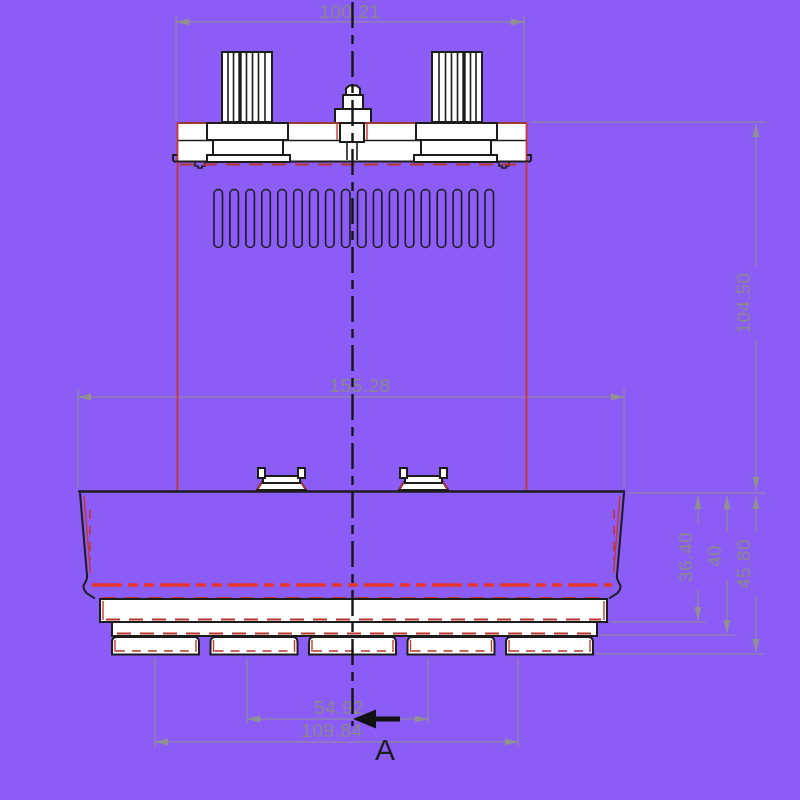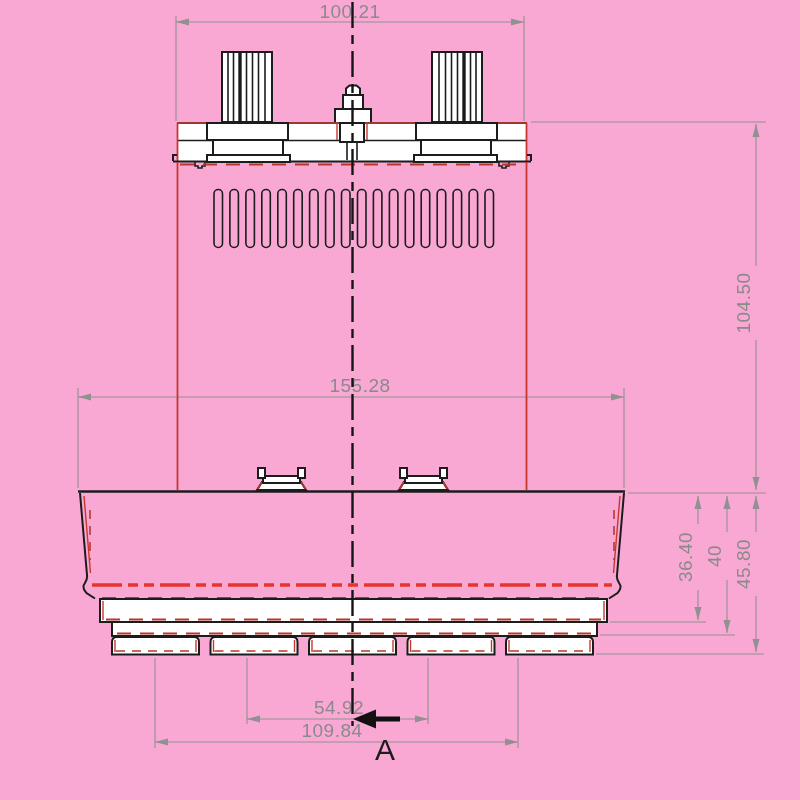--- a/index.html
+++ b/index.html
@@ -1,16 +1,16 @@
 <!DOCTYPE html>
 <html><head>
 <meta charset="utf-8">
 <style>
   html,body{margin:0;padding:0;background:#ffffff;}
-  .stage{position:relative;width:800px;height:800px;background:#f9a8d4;overflow:hidden;}
+  .stage{position:relative;width:800px;height:800px;background:#8b5cf6;overflow:hidden;}
   svg{position:absolute;top:0;left:0;}
   text{font-family:"Liberation Sans", sans-serif;fill:#8a8a8a;font-size:19px;letter-spacing:.5px;}
   text.section{fill:#1c1c1c;font-size:30px;letter-spacing:0;}
   .blk{stroke:#1c1c1c;fill:none;stroke-width:2;}
   .blkf{stroke:#1c1c1c;fill:#ffffff;stroke-width:2;}
   .blk-thin{stroke:#1c1c1c;fill:none;stroke-width:1.6;}
   .red{stroke:#c7372e;fill:none;stroke-width:1.8;}
   .redthin{stroke:#c7372e;fill:none;stroke-width:1.4;}
   .reddash{stroke:#b8362e;fill:none;stroke-width:2;stroke-dasharray:14 9;}
   .reddash-s{stroke:#b8362e;fill:none;stroke-width:1.6;stroke-dasharray:9 7;}

